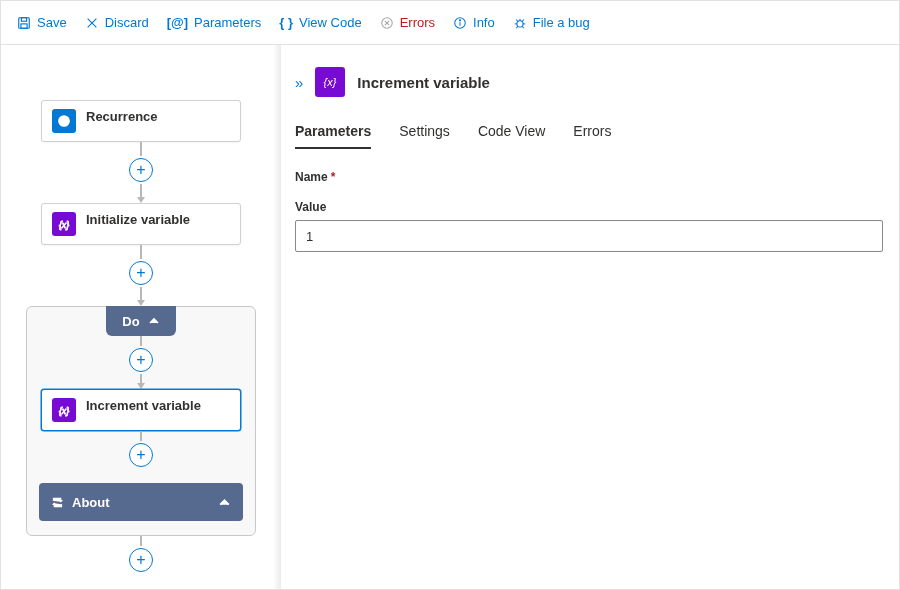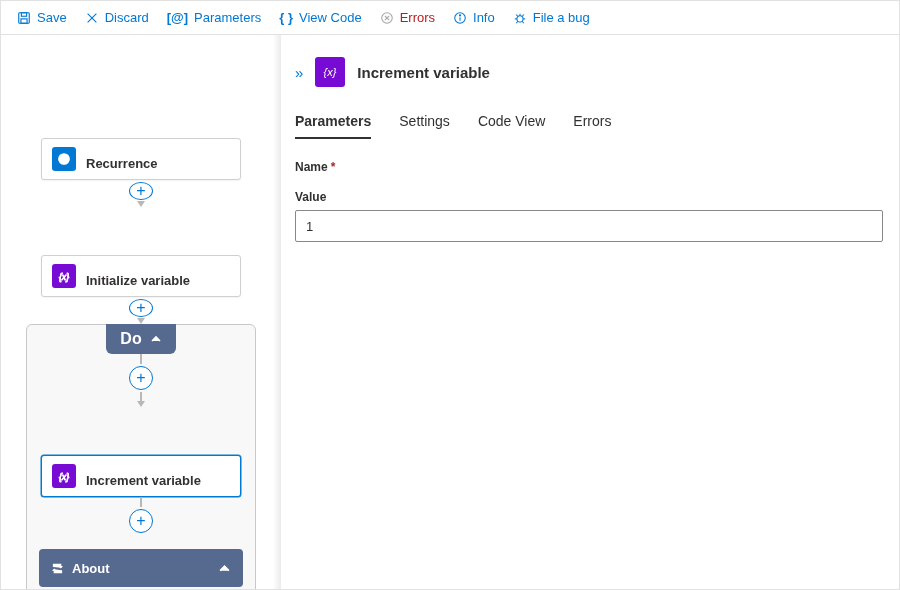--- a/index.html
+++ b/index.html
@@ -1,37 +1,37 @@
 <!DOCTYPE html>
 <html><head>
 <meta charset="utf-8">
 <style>
   * { box-sizing: border-box; }
   html, body { margin:0; padding:0; font-family:"Segoe UI",Arial,sans-serif; font-size:13px; color:#323130; background:#fff;}
   body { width:900px; height:590px; overflow:hidden; border:1px solid #e1e1e1; }
   
-  .toolbar { height:34px; display:flex; align-items:center; gap:6px; padding:0 10px; border-bottom:1px solid #e1e1e1;}
+  .toolbar { height:44px; display:flex; align-items:center; gap:6px; padding:0 10px; border-bottom:1px solid #e1e1e1;}
   .tbtn { display:flex; align-items:center; gap:6px; color:#0078d4; font-size:13px; cursor:pointer; padding:2px 6px;}
   .tbtn.disabled { color:#b91c1c; cursor:default;}
   .tbtn svg { width:14px; height:14px; }
   
   .main { display:flex; height:calc(100% - 34px); }
   .canvas { width:280px; position:relative; padding-top:55px; display:flex; flex-direction:column; align-items:center; background:linear-gradient(90deg,#fff 0,#fff 272px,#ebebeb 280px);}
   .panel  { flex:1; padding:22px 16px 0 14px; position:relative; }
   
-  .node { width:200px; background:#fff; border:1px solid #d0d0d0; border-radius:3px; display:flex; align-items:flex-end; padding:8px 10px; box-shadow:0 1px 2px rgba(0,0,0,.05);margin-top:48px;}
+  .node { width:200px; background:#fff; border:1px solid #d0d0d0; border-radius:3px; display:flex; align-items:flex-start; padding:8px 10px; box-shadow:0 1px 2px rgba(0,0,0,.05);}
   .node .icon { width:24px; height:24px; border-radius:3px; display:flex; align-items:center; justify-content:center; margin-right:10px; flex-shrink:0;}
   .node .icon svg { width:14px; height:14px; fill:#fff; stroke:#fff;}
   .node-title { font-size:13px; font-weight:600; color:#323130;}
   .connector { width:2px; height:14px; background:#b8b8b8;}
   .arrowhead { width:0; height:0; border-left:4px solid transparent; border-right:4px solid transparent; border-top:6px solid #b8b8b8; margin-top:-1px;}
   .plus { width:24px; height:24px; border:1px solid #0078d4; border-radius:50%; color:#0078d4; display:flex; align-items:center; justify-content:center; background:#fff; cursor:pointer; font-size:16px; line-height:1; margin:2px 0;}
   
   .loop { width:230px; border:1px solid #c8c8c8; border-radius:6px; background:#f8f8f8; display:flex; flex-direction:column; align-items:center; padding:0 12px 14px 12px; position:relative;}
-  .loop-header { height:30px; min-width:70px; margin-top:-1px; border-radius:0 0 6px 6px; background:#56698f; color:#fff; display:flex; align-items:center; justify-content:center; gap:8px; font-weight:600; font-size:16px; padding:0 12px;}
+  .loop-header { height:30px; min-width:70px; margin-top:-1px; border-radius:0 0 6px 6px; background:#56698f; color:#fff; display:flex; align-items:center; justify-content:center; gap:8px; font-weight:600; font-size:13px; padding:0 12px;}
   .loop-header svg{width:12px;height:12px;fill:#fff;stroke:#fff;}
   .loop-footer { height:38px; width:100%; border-radius:4px; background:#56698f; color:#fff; display:flex; align-items:center; padding:0 12px; font-weight:600; font-size:13px; justify-content:space-between; margin-top:14px;}
   .loop-footer svg{width:13px;height:13px;fill:#fff;stroke:#fff;}
   .node.selected { border:1px solid #0078d4; box-shadow:0 0 0 0.5px #0078d4;}
   
   .panel-header { display:flex; align-items:center; gap:12px; margin-bottom:26px;}
   .panel-header .collapse { color:#0078d4; font-size:15px; cursor:pointer;}
   .panel-icon { width:30px;height:30px;border-radius:3px;display:flex;align-items:center;justify-content:center;}
   .panel-icon svg{width:16px;height:16px;fill:#fff;}
   .panel-title{font-size:15px;font-weight:600;}

